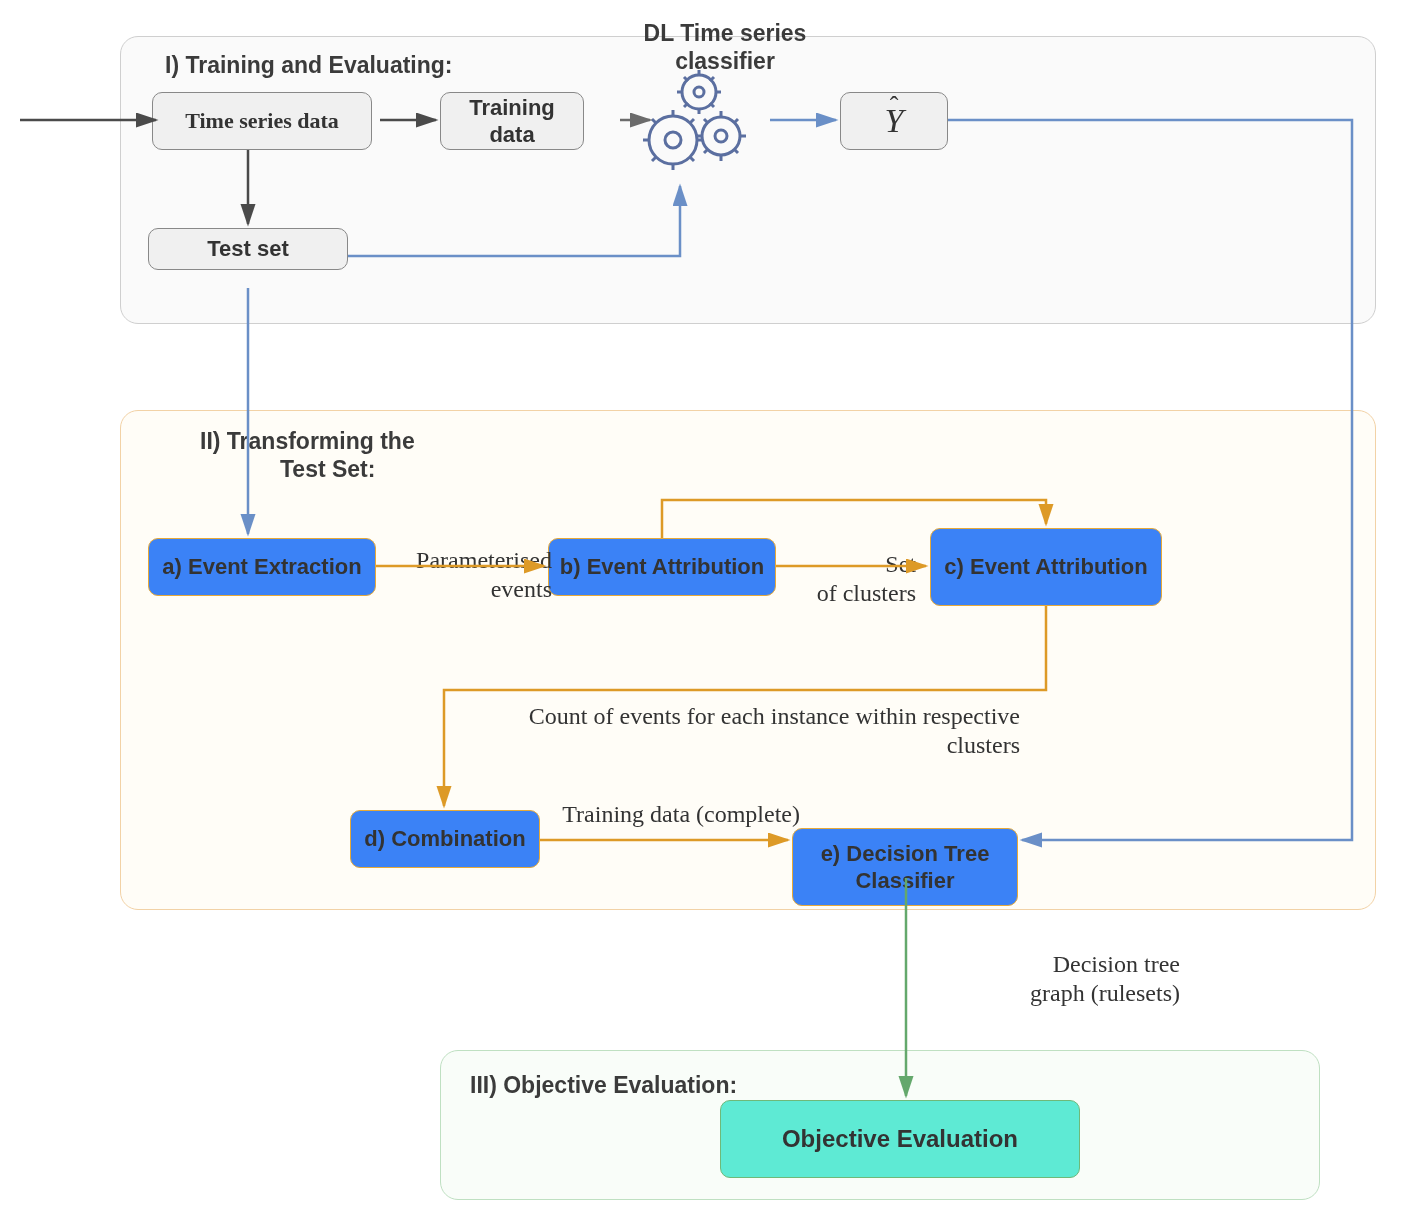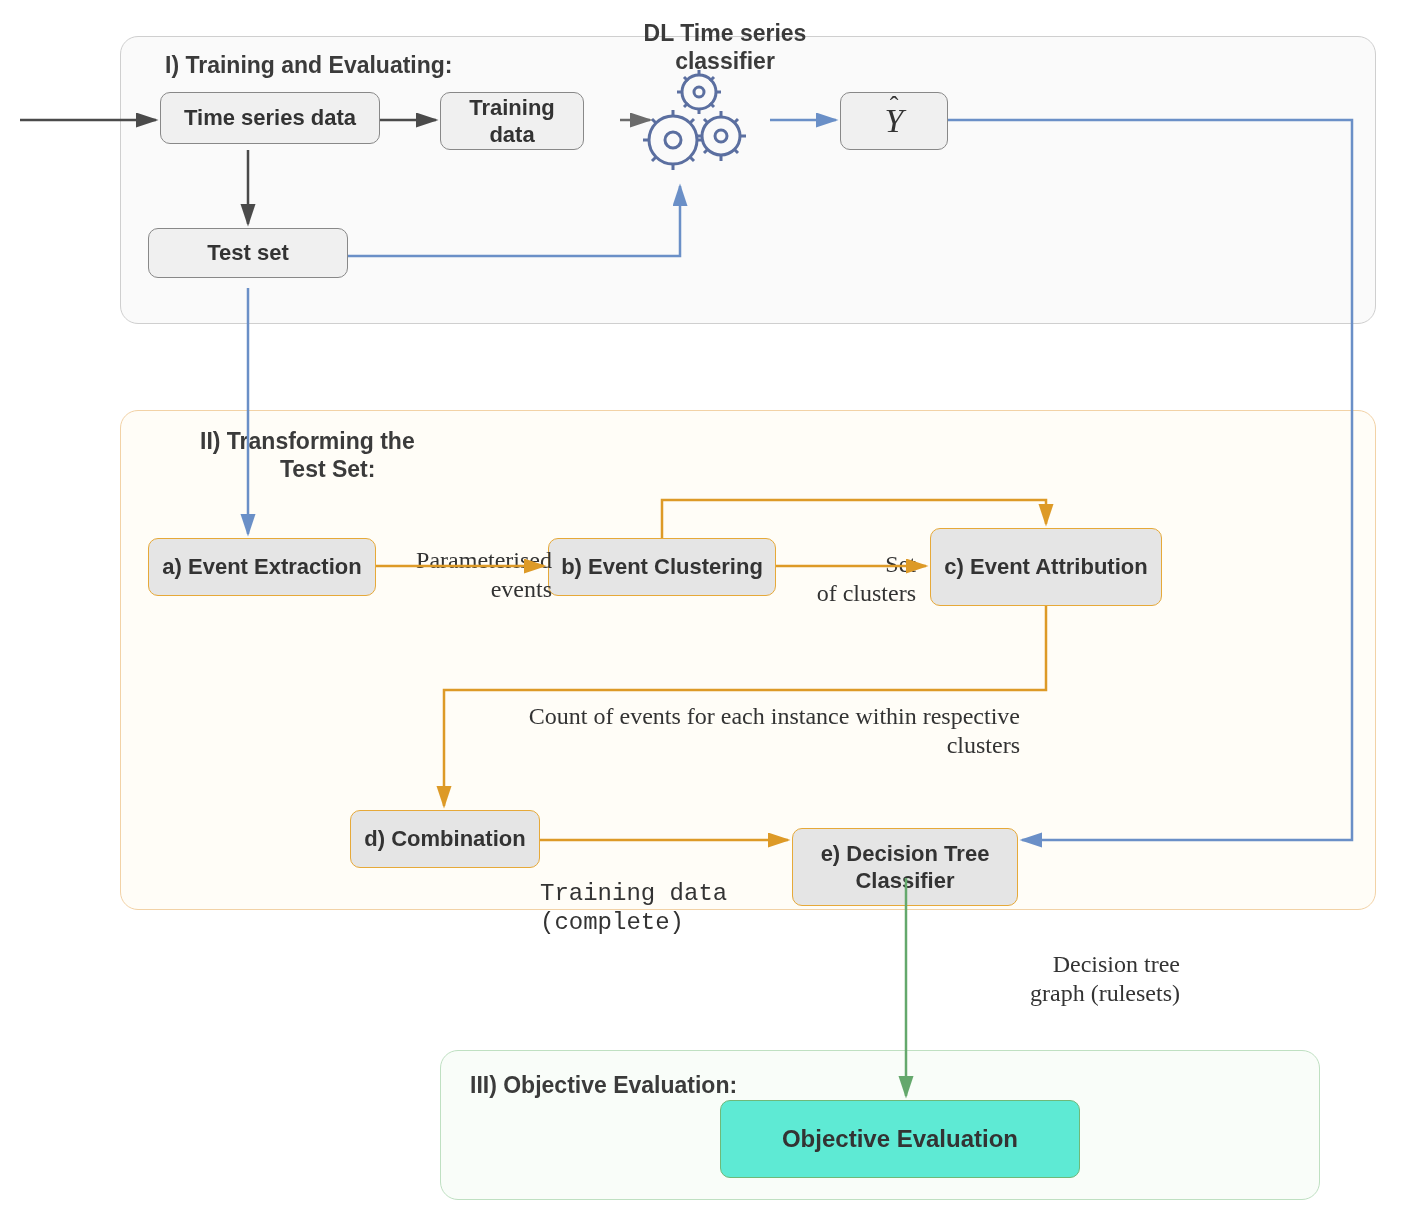--- a/index.html
+++ b/index.html
@@ -50,21 +50,21 @@
     padding: 6px 8px;
     line-height: 1.25;
   }
   .node-gray {
     border-color: #888888;
     background: #f0f0f0;
     color: #333333;
   }
   .node-orange {
     border-color: #e6a939;
-    background: #e5e5e5;
+    background: #3b82f6;
     color: #333333;
   }
   .node-green {
     border-color: #6fb979;
     background: #5eead4;
     color: #333333;
   }
   .edge-label {
     position: absolute;
     font-size: 24px;
@@ -109,27 +109,27 @@
 <div class="section section-1"></div>
 <div class="section-title" style="left:165px; top:52px;">I) Training and Evaluating:</div>
 
 <div class="section section-2"></div>
 <div class="section-title" style="left:200px; top:428px;">II) Transforming the</div>
 <div class="section-title" style="left:280px; top:456px;">Test Set:</div>
 
 <div class="section section-3"></div>
 <div class="section-title" style="left:470px; top:1072px;">III) Objective Evaluation:</div>
 
-<div class="node node-gray" style="left:160px; top:92px; width:220px; height:52px;">
+<div class="node node-gray" style="left:152px; top:92px; width:220px; height:58px;font-family:Liberation Serif, serif;">
   <span>Time series data</span>
 </div>
 <div class="node node-gray" style="left:440px; top:92px; width:144px; height:58px;">
   <span>Training data</span>
 </div>
-<div class="node node-gray" style="left:148px; top:228px; width:200px; height:50px;">
+<div class="node node-gray" style="left:148px; top:228px; width:200px; height:42px;">
   <span>Test set</span>
 </div>
 <div class="node node-gray" style="left:840px; top:92px; width:108px; height:58px;">
   <span class="yhat">
     <span class="hat">ˆ</span>
     <span>Y</span>
   </span>
 </div>
 
 <div class="label-small" style="left:640px; top:20px; width:170px;">
@@ -159,21 +159,21 @@
         <path d="M0,-22 L0,-17 M0,22 L0,17 M-22,0 L-17,0 M22,0 L17,0 M15,-15 L11,-11 M-15,15 L-11,11 M15,15 L11,11 M-15,-15 L-11,-11"></path>
       </g>
     </g>
   </svg>
 </div>
 
 <div class="node node-orange" style="left:148px; top:538px; width:228px; height:58px;">
   <span>a)  Event Extraction</span>
 </div>
 <div class="node node-orange" style="left:548px; top:538px; width:228px; height:58px;">
-  <span>b)  Event Clustering</span>
+  <span>b)  Event Attribution</span>
 </div>
 <div class="node node-orange" style="left:930px; top:528px; width:232px; height:78px;">
   <span>c)  Event Attribution</span>
 </div>
 <div class="node node-orange" style="left:350px; top:810px; width:190px; height:58px;">
   <span>d)  Combination</span>
 </div>
 <div class="node node-orange" style="left:792px; top:800px; width:226px; height:78px;margin-top:28px;">
   <span>
     <span>e)  Decision Tree</span><br>
@@ -190,21 +190,21 @@
   <span>events</span>
 </div>
 <div class="edge-label" style="left:796px; top:550px; width:120px;">
   <span>Set</span><br>
   <span>of clusters</span>
 </div>
 <div class="edge-label" style="left:420px; top:702px; width:600px;">
   <span>Count of events for each instance within respective</span><br>
   <span>clusters</span>
 </div>
-<div class="edge-label" style="left:540px; top:880px; width:260px; text-align:left;font-family:Liberation Mono, monospace;">
+<div class="edge-label" style="left:540px; top:800px; width:260px; text-align:right;">
   <span>Training data (complete)</span>
 </div>
 <div class="edge-label" style="left:960px; top:950px; width:220px;">
   <span>Decision tree</span><br>
   <span>graph (rulesets)</span>
 </div>
 
 <svg class="arrows">
   <defs>
     <marker id="arr-gray" markerWidth="10" markerHeight="10" refX="8" refY="3" orient="auto" markerUnits="strokeWidth">

